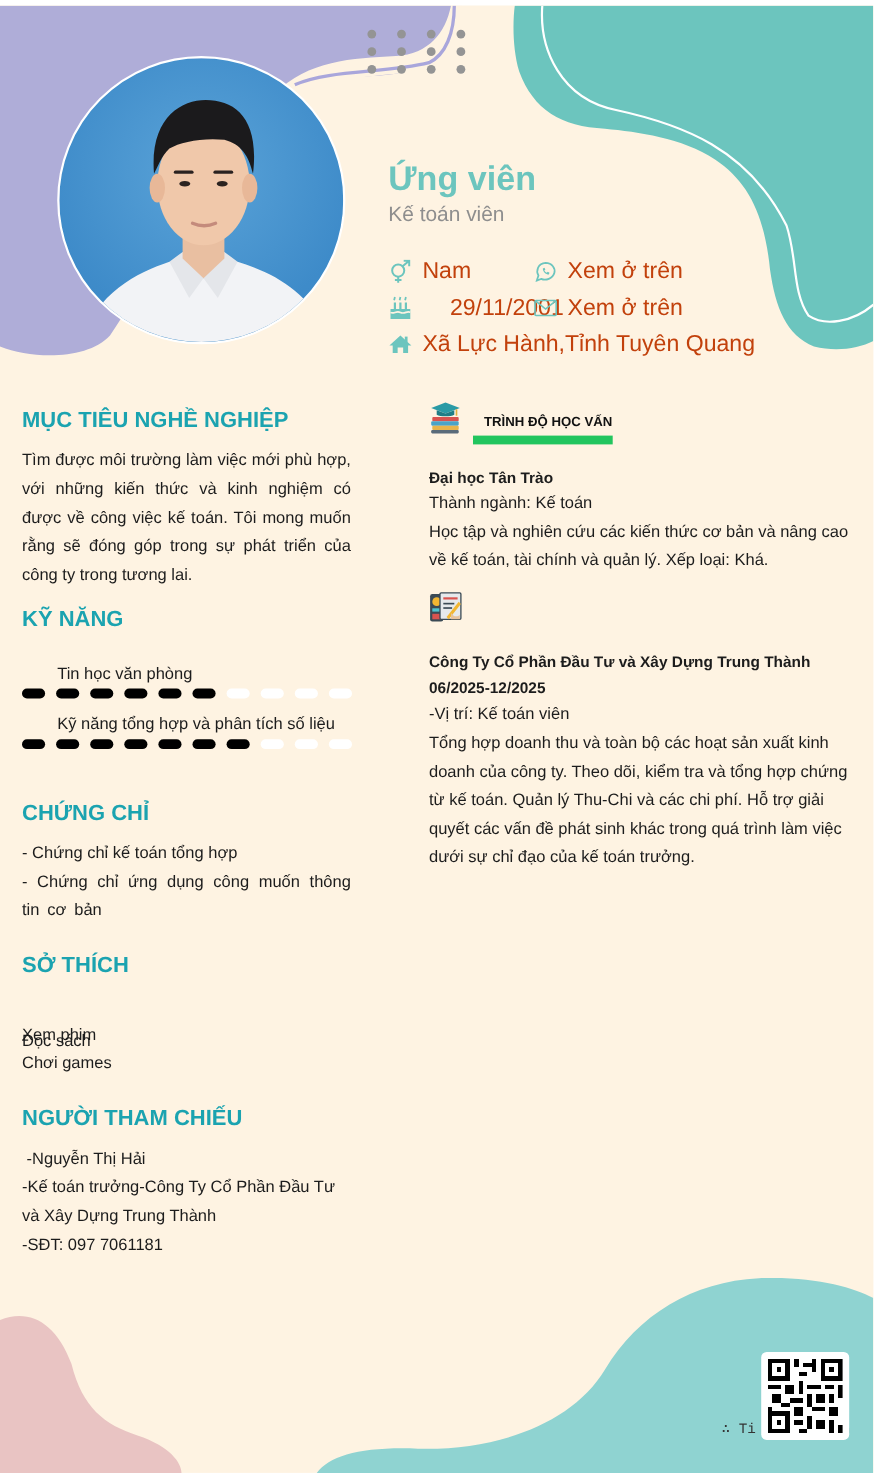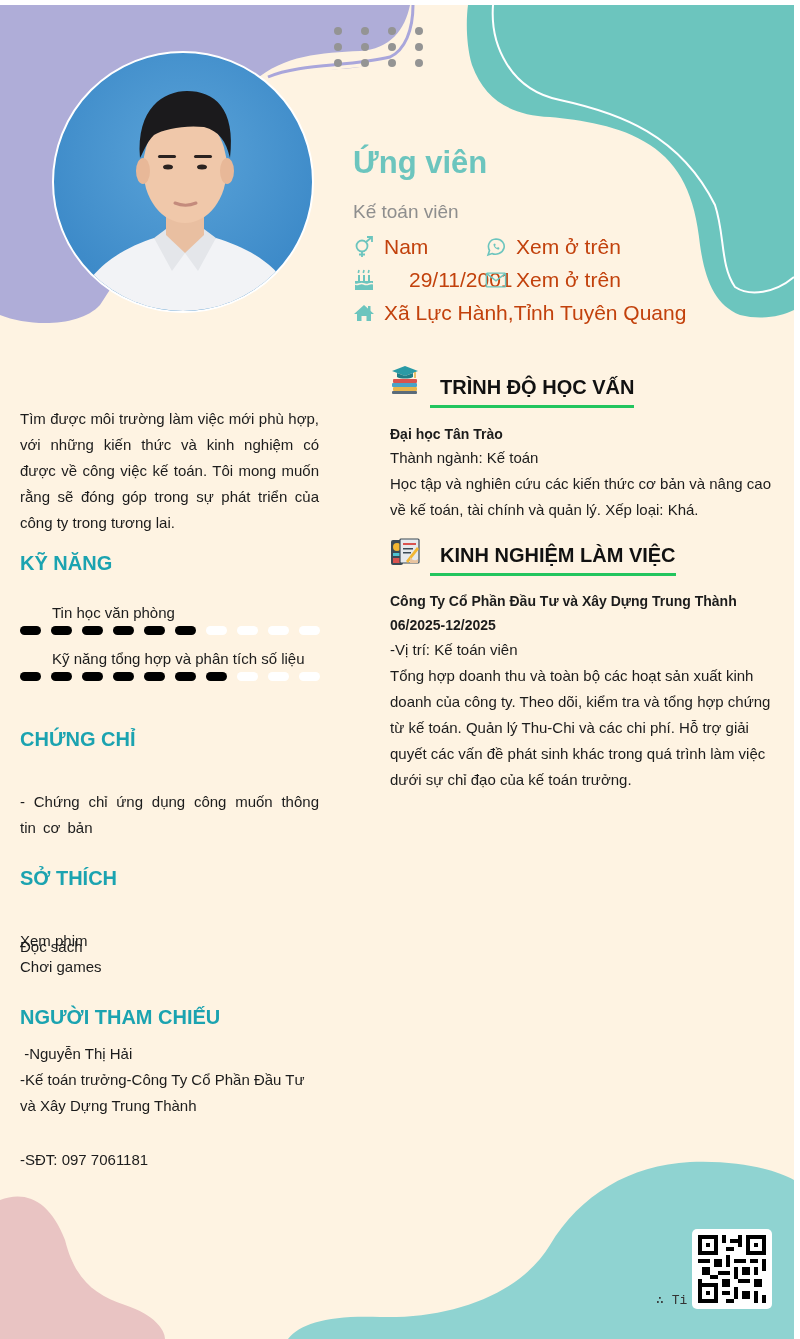--- a/index.html
+++ b/index.html
@@ -13,38 +13,38 @@
   .avatar {
     position: absolute; left: 52px; top: 46px; width: 262px; height: 262px;
     border-radius: 50%; border: 2px solid #ffffff; overflow: hidden;
     background: radial-gradient(circle at 50% 40%, #5aa3d8 0%, #3e8bc9 70%, #3a84c2 100%);
   }
   .name {
     position: absolute; left: 353px; top: 140px; font-size: 31px; font-weight: bold;
     color: #6cc5be;
   }
   .role {
-    position: absolute; left: 353px; top: 196px; font-size: 19px; color: #8e8e8e;
+    position: absolute; left: 353px; top: 180px; font-size: 19px; color: #8e8e8e;
   }
   .contact { position: absolute; font-size: 21px; color: #c2410c; display: flex; align-items: center; }
   .contact .ico { width: 22px; height: 22px; display: inline-flex; align-items: center; justify-content: center; margin-right: 9px; }
   .section-title {
     position: absolute; font-size: 20px; font-weight: bold; color: #1ba3b0;
   }
   .body-text {
     position: absolute; font-size: 15px; line-height: 26px; color: #1c1c1c;
   }
   .justify { text-align: justify; }
   .skill-label { position: absolute; font-size: 15px; color: #1c1c1c; margin-left: 32px; }
   .skill-bar { position: absolute; display: flex; gap: 10px; }
   .skill-bar .dot { width: 21px; height: 9px; border-radius: 5px; background: #fff; }
   .skill-bar .dot.on { background: #000; }
   .right-title {
-    position: absolute; font-size: 20px; font-weight: bold; color: #111;
-    padding-bottom: 6px; border-bottom: 3px solid #22c55e;
+    position: absolute; font-size: 12px; font-weight: bold; color: #111;
+    padding-bottom: 6px; border-bottom: 8px solid #22c55e;
   }
   .qr {
     position: absolute; left: 692px; top: 1224px; width: 80px; height: 80px;
     background: #fff; border-radius: 5px; padding: 6px;
   }
   .watermark {
     position: absolute; left: 656px; top: 1287px; font-family: "Liberation Mono", monospace;
     font-size: 13px; color: #333;
   }
 </style>
@@ -157,20 +157,21 @@
   <div class="contact" style="left:353px; top:296px;">
     <span class="ico">
       <svg width="22" height="20" viewBox="0 0 22 20">
           <path d="M11,2 L21,11 L18,11 L18,18 L13.5,18 L13.5,13 L8.5,13 L8.5,18 L4,18 L4,11 L1,11 Z" fill="#6cc5be"></path>
           <rect x="15" y="3" width="2.5" height="5" fill="#6cc5be"></rect>
         </svg>
     </span>
     <span>Xã Lực Hành,Tỉnh Tuyên Quang</span>
   </div>
 
+  <div class="section-title" style="left:20px; top:366px;">MỤC TIÊU NGHỀ NGHIỆP</div>
   <div class="body-text justify" style="left:20px; top:401px; width:299px;">Tìm được môi trường làm việc mới phù hợp, với những kiến thức và kinh nghiệm có được về công việc kế toán. Tôi mong muốn rằng sẽ đóng góp trong sự phát triển của công ty trong tương lai.</div>
 
   <div class="section-title" style="left:20px; top:547px;">KỸ NĂNG</div>
 
   <div class="skill-label" style="left:20px; top:599px;">Tin học văn phòng</div>
   <div class="skill-bar" style="left:20px; top:621px;">
     <span class="dot on"></span>
       <span class="dot on"></span>
       <span class="dot on"></span>
       <span class="dot on"></span>
@@ -190,31 +191,32 @@
       <span class="dot on"></span>
       <span class="dot on"></span>
       <span class="dot on"></span>
       <span class="dot on"></span>
       <span class="dot"></span>
       <span class="dot"></span>
       <span class="dot"></span>
   </div>
 
   <div class="section-title" style="left:20px; top:723px;">CHỨNG CHỈ</div>
+  <div class="body-text" style="left:20px; top:758px; width:299px;"> - Chứng chỉ kế toán tổng hợp</div>
   <div class="body-text" style="left:20px; top:784px; width:299px; text-align:justify; text-align-last:left; word-spacing:3px;">- Chứng chỉ ứng dụng công muốn thông tin cơ bản</div>
 
   <div class="section-title" style="left:20px; top:862px;">SỞ THÍCH</div>
   <div class="body-text" style="left:20px; top:929px;">Đọc sách</div>
   <div class="body-text" style="left:20px; top:923px;">Xem phim</div>
   <div class="body-text" style="left:20px; top:949px;">Chơi games</div>
 
   <div class="section-title" style="left:20px; top:1001px;">NGƯỜI THAM CHIẾU</div>
   <div class="body-text" style="left:20px; top:1036px; white-space:pre;"> -Nguyễn Thị Hải</div>
   <div class="body-text" style="left:20px; top:1062px; width:299px;">-Kế toán trưởng-Công Ty Cổ Phần Đầu Tư và Xây Dựng Trung Thành</div>
-  <div class="body-text" style="left:20px; top:1114px;margin-top:28px;">-SĐT: 097 7061181</div>
+  <div class="body-text" style="left:20px; top:1114px;">-SĐT: 097 7061181</div>
 
   <span style="position:absolute; left:390px; top:360px;">
     <svg width="30" height="30" viewBox="0 0 30 30">
       <path d="M2,6 L15,1 L28,6 L15,11 Z" fill="#2a9aa5"></path>
         <path d="M7,8 L7,12 C10,14 20,14 23,12 L23,8 L15,11 Z" fill="#1f7d86"></path>
       <path d="M25,7 L25,13" stroke="#e0b040" stroke-width="1.5"></path>
       <rect x="3" y="14" width="24" height="4" rx="1" fill="#d9534f"></rect>
       <rect x="2" y="18" width="25" height="4" rx="1" fill="#4aa3c8"></rect>
       <rect x="3" y="22" width="24" height="4" rx="1" fill="#e8b44c"></rect>
       <rect x="2" y="26" width="25" height="3" rx="1" fill="#5a6b7a"></rect>
@@ -232,21 +234,20 @@
         <rect x="3" y="16" width="8" height="3" fill="#4fc3d0"></rect>
       <rect x="3" y="21" width="8" height="5" fill="#d9534f"></rect>
       <rect x="10" y="2" width="19" height="24" rx="1" fill="#e6e9ec" stroke="#3b4a55" stroke-width="1.2"></rect>
       <rect x="13" y="6" width="13" height="2" fill="#d9534f"></rect>
         <rect x="13" y="11" width="10" height="1.5" fill="#3b4a55"></rect>
         <rect x="13" y="15" width="8" height="1.5" fill="#3b4a55"></rect>
       <path d="M16,24 L27,10 L29,12 L18,26 Z" fill="#f2b632"></path>
         <path d="M20,20 C22,24 26,24 28,22 L28,26 L20,26 Z" fill="#e8c39e"></path>
     </svg>
   </span>
-  <div class="right-title" style="left:430px; top:539px; padding-left:10px;">KINH NGHIỆM LÀM VIỆC</div>
   <div class="body-text" style="left:390px; top:584px; font-size:14px; font-weight:bold; line-height:24px;">Công Ty Cổ Phần Đầu Tư và Xây Dựng Trung Thành</div>
   <div class="body-text" style="left:390px; top:608px; font-size:14px; font-weight:bold; line-height:24px;">06/2025-12/2025</div>
   <div class="body-text" style="left:390px; top:632px;">-Vị trí: Kế toán viên</div>
   <div class="body-text" style="left:390px; top:658px; width:385px;">Tổng hợp doanh thu và toàn bộ các hoạt sản xuất kinh doanh của công ty. Theo dõi, kiểm tra và tổng hợp chứng từ kế toán. Quản lý Thu-Chi và các chi phí. Hỗ trợ giải quyết các vấn đề phát sinh khác trong quá trình làm việc dưới sự chỉ đạo của kế toán trưởng.</div>
 
   <div class="watermark" style="white-space:pre;">∴ Ti        .vn</div>
   <div class="qr">
     <svg width="68" height="68" viewBox="0 0 17 17" shape-rendering="crispEdges">
       <rect x="0" y="0" width="5" height="5" fill="#000"></rect>
         <rect x="1" y="1" width="3" height="3" fill="#fff"></rect>

